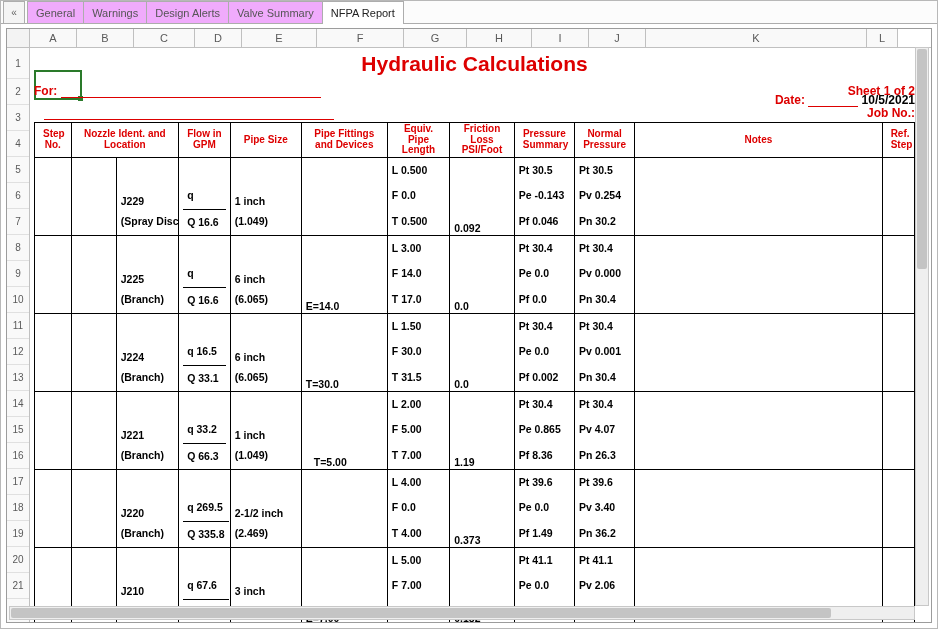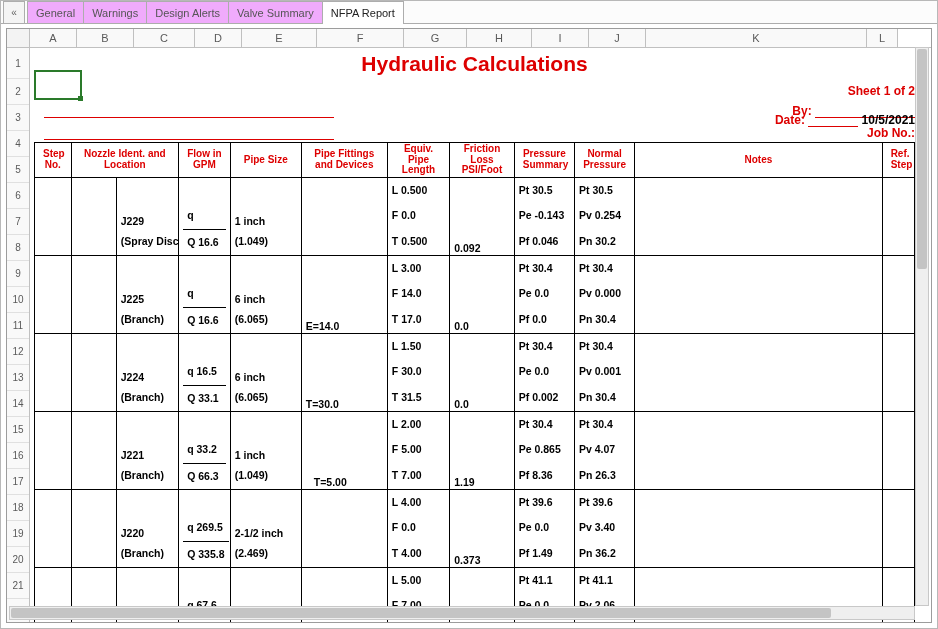--- a/index.html
+++ b/index.html
@@ -118,29 +118,26 @@
               <div class="rowhdr">22</div>
             </div>
 
           <div class="report-pane">
             <div class="cellcursor"></div>
             <div class="report">
 
               <div class="title-row">Hydraulic Calculations</div>
 
               <div class="info-row">
+                <div class="info-left">
+                  <span>For:</span>
+                  <span class="blank-line" style="width:260px;"></span>
+                </div>
                 <div class="info-right">
                   <span style="color:#d00;">Sheet 1 of 2</span>
-                </div>
-              </div>
-              <div class="info-row">
-                <div class="info-left"><span class="blank-line" style="width:290px;margin-left:10px;"></span></div>
-                <div class="info-right">
-                  <span class="lbl">By:</span>
-                  <span class="blank-line" style="width:100px;"></span>
                 </div>
               </div>
               <div class="info-row" style="height:22px;gap:23px;">
                 <div class="info-left"><span class="blank-line" style="width:290px;margin-left:10px;"></span></div>
                 <div class="info-right" style="line-height:1.05;">
                   <div>
                     <span class="lbl">Date:</span>
                     <span class="blank-line" style="width:50px;"></span>
                     <span style="color:#000;">10/5/2021</span>
                   </div>

